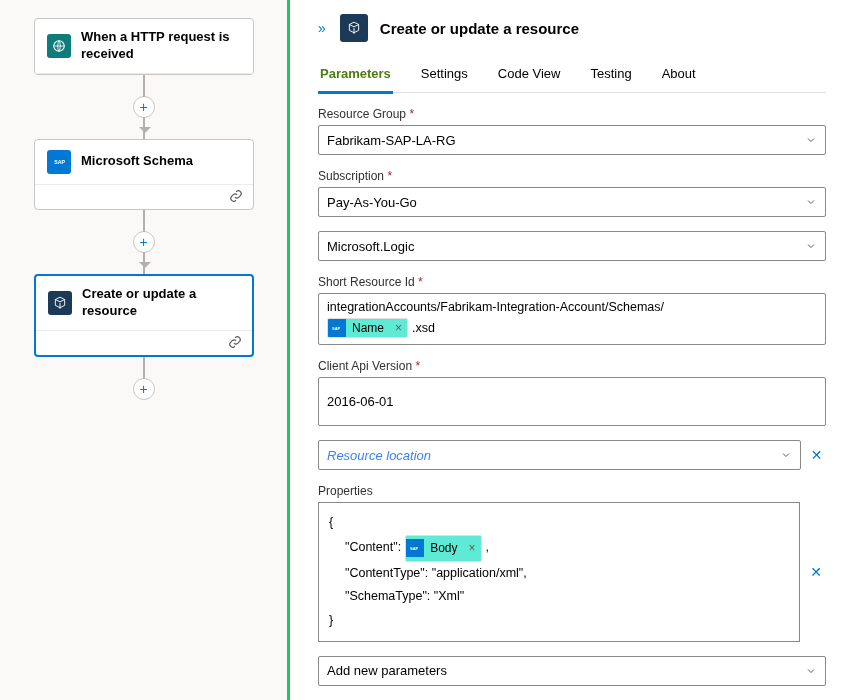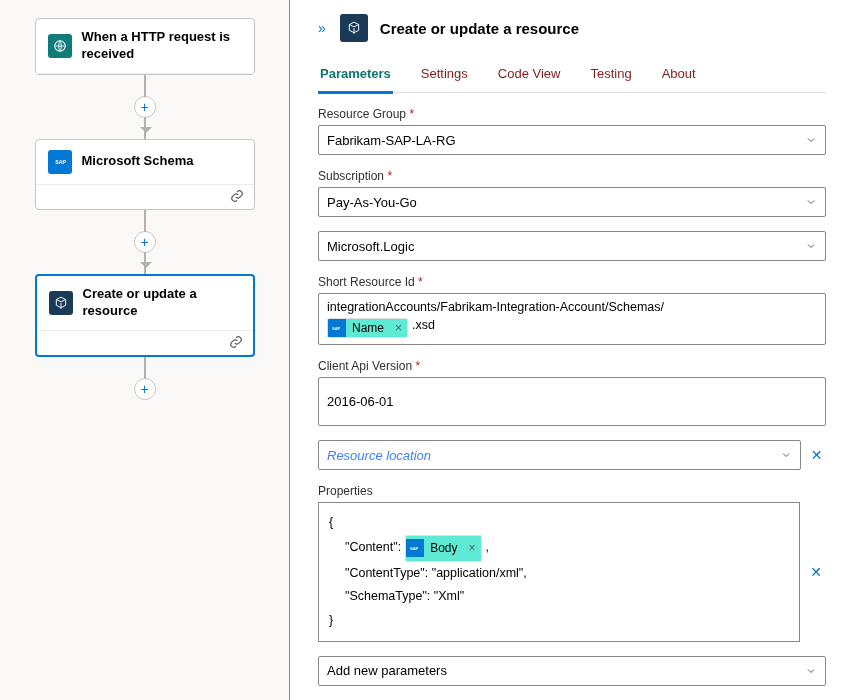--- a/index.html
+++ b/index.html
@@ -1,19 +1,19 @@
 <!DOCTYPE html>
 <html><head>
 <meta charset="utf-8">
 <style>
   * { box-sizing: border-box; margin: 0; padding: 0; font-family: "Segoe UI", Arial, sans-serif; }
   body { width: 850px; height: 700px; background: #fff; display: flex; overflow: hidden; }
 
   
-  .flow { width: 290px; background: #faf9f8; border-right: 1px solid #22c55e; padding: 18px 34px 0; position: relative; }
+  .flow { width: 290px; background: #faf9f8; border-right: 3px solid #22c55e; padding: 18px 34px 0; position: relative; }
   .flow-node { width: 220px; background: #fff; border: 1px solid #c8c6c4; border-radius: 4px; margin: 0 auto; }
   .flow-node.selected { border: 2px solid #0078d4; }
   .flow-node-head { display: flex; align-items: center; gap: 10px; padding: 10px 12px; border-bottom: 1px solid #edebe9; font-size: 13px; font-weight: 600; line-height: 1.3; }
   .flow-node-foot { height: 24px; position: relative; }
   .flow-node-foot .link-icon { position: absolute; right: 10px; top: 4px; }
   .flow-icon { width: 24px; height: 24px; border-radius: 3px; flex: 0 0 24px; display: flex; align-items: center; justify-content: center; }
   .ic-http   { background: #0e7c7b; }
   .ic-sap    { background: #0078d4; }
   .ic-cube   { background: #1b3a57; }
   .flow-icon svg { width: 14px; height: 14px; }
@@ -26,40 +26,40 @@
   .plus-circle { width: 22px; height: 22px; border: 1px solid #c8c6c4; border-radius: 50%; background: #fff; margin: -1px auto; display: flex; align-items: center; justify-content: center; color: #0078d4; font-size: 14px; line-height: 1; cursor: pointer; }
 
   
   .pane { flex: 1; background: #fff; padding: 10px 24px 12px 28px; overflow: hidden; }
   .pane-head { display: flex; align-items: center; gap: 12px; padding: 4px 0 12px; }
   .collapse-chevrons { color: #0078d4; font-size: 14px; cursor: pointer; margin-right: 2px; }
   .pane-head .flow-icon { width: 28px; height: 28px; flex: 0 0 28px; }
   .pane-title { font-size: 15px; font-weight: 600; }
 
   .tabs { display: flex; gap: 26px; border-bottom: 1px solid #e1dfdd; margin-top: 4px; }
-  .tab { padding: 8px 2px 10px; font-size: 13px; color: #7f1d1d; cursor: pointer; }
-  .tab.active { color: #0f766e; font-weight: 600; border-bottom: 3px solid #0078d4; margin-bottom: -2px; }
+  .tab { padding: 8px 2px 10px; font-size: 13px; color: #000000; cursor: pointer; }
+  .tab.active { color: #4d7c0f; font-weight: 600; border-bottom: 3px solid #0078d4; margin-bottom: -2px; }
 
   .field-group { margin-top: 14px; }
   .field-label { font-size: 12px; color: #323130; margin-bottom: 4px; display: block; }
   .req { color: #a4262c; }
   .field-row { display: flex; align-items: center; gap: 6px; }
 
   .field-box { width: 100%; border: 1px solid #8a8886; background: #fff; font-size: 13px; min-height: 30px; display: flex; align-items: center; border-radius: 2px; }
   .field-select { padding: 4px 8px; justify-content: space-between; cursor: pointer; }
   .field-input  { padding: 16px 8px; }
   .field-input input { border: none; outline: none; width: 100%; font-size: 13px; }
   .placeholder { color: #3b82f6; font-style: italic; }
 
   .chevron-down { width: 12px; height: 12px; }
   .x-btn { width: 20px; height: 20px; color: #0078d4; display: flex; align-items: center; justify-content: center; cursor: pointer; font-size: 14px; }
 
   
   .field-rich { flex-direction: column; align-items: stretch; padding: 6px 8px; gap: 4px; }
-  .field-rich .line { display: flex; flex-wrap: wrap; gap: 4px; font-size: 12.5px; }
+  .field-rich .line { display: flex; align-items: center; flex-wrap: wrap; gap: 4px; font-size: 12.5px; }
   .token { display: inline-flex; align-items: center; background: #5eead4; border: 1px solid #e1dfdd; border-radius: 2px; overflow: hidden; font-size: 12px; }
   .token .t-ic { width: 18px; height: 18px; background: #0078d4; display: flex; align-items: center; justify-content: center; }
   .token .t-lbl { padding: 1px 6px; }
   .token .t-x { padding: 0 5px; color: #605e5c; cursor: pointer; }
 
   .code-box { border: 1px solid #8a8886; padding: 8px 10px; font-size: 12.5px; line-height: 1.9; position: relative; }
   .indent { margin-left: 16px; display: flex; align-items: center; gap: 4px; flex-wrap: wrap; }
 
   .link-icon svg, .chevron-down, .t-ic svg { pointer-events: none; }
 </style>

